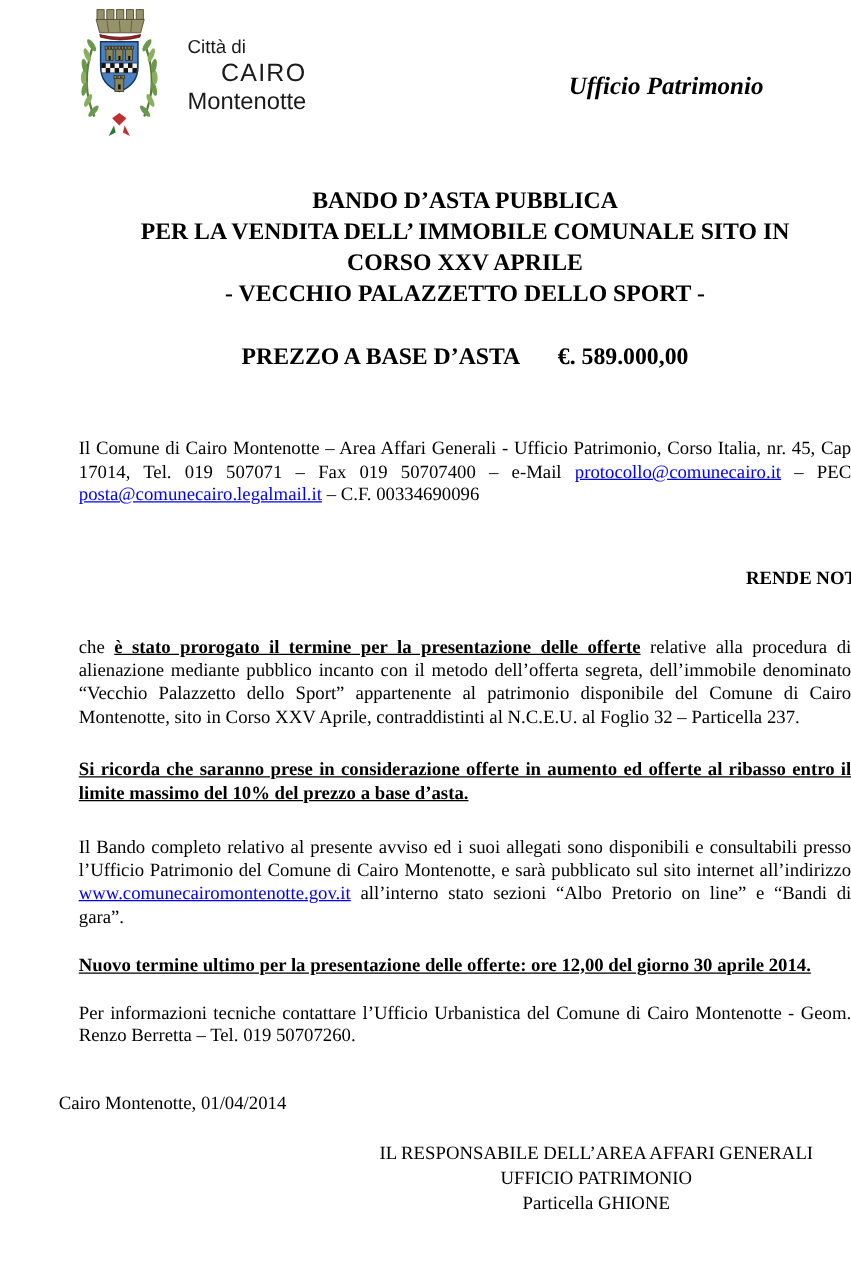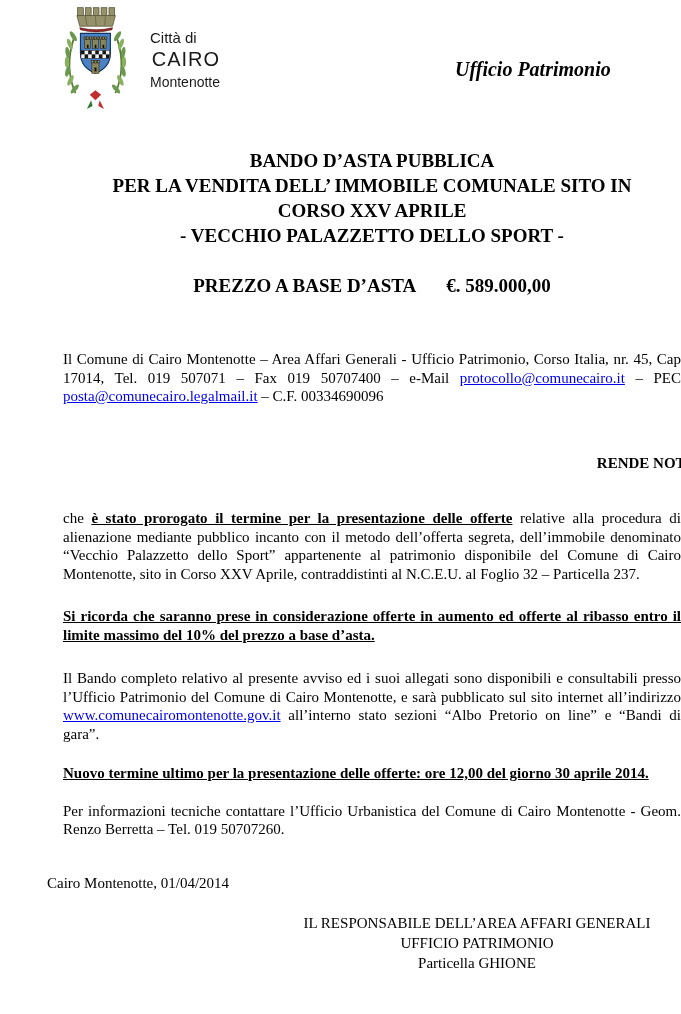--- a/index.html
+++ b/index.html
@@ -15,21 +15,21 @@
   }
   
   .header { position: relative; height: 132px; }
   .crest { position: absolute; left: 26px; top: 2px; }
   .logo-text {
     position: absolute; left: 118px; top: 30px;
     font-family: "Liberation Sans", sans-serif; color:#1a1a1a;
   }
   .logo-line1 { font-size: 15px; line-height: 16px; }
   .logo-line2 { font-size: 20px; line-height: 27px; letter-spacing: 1px; text-align: right; }
-  .logo-line3 { font-size: 14px; line-height: 18px; }
+  .logo-line3 { font-size: 19px; line-height: 18px; }
   .office-title {
     position: absolute; left: 423px; top: 58px;
     font-size: 20px; font-weight: bold; font-style: italic;
   }
   
   .content { padding: 0 16px 0 15px; }
   .doc-title {
     margin-top: 16px; text-align: center;
     font-size: 19px; font-weight: bold; line-height: 25px;
   }

